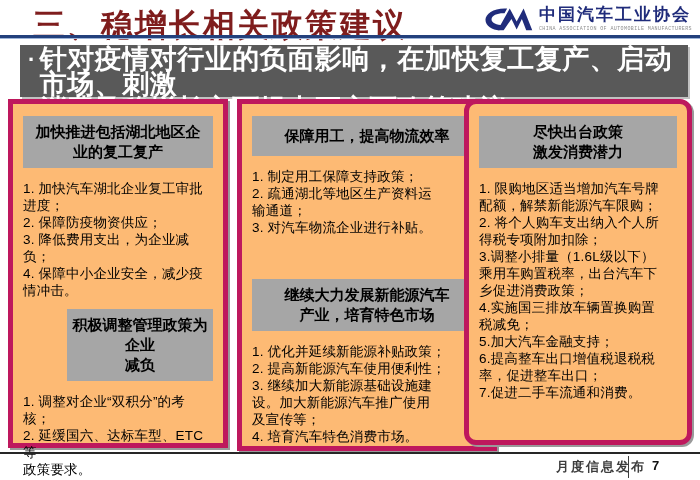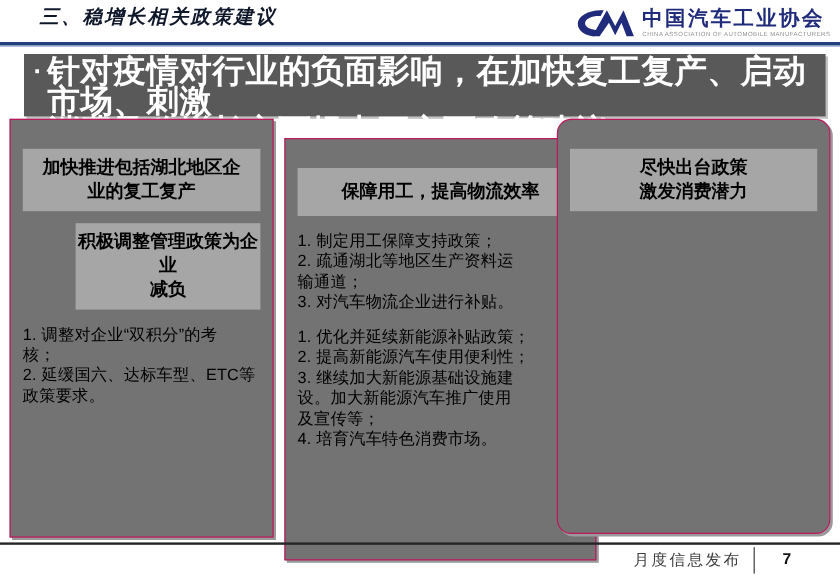--- a/index.html
+++ b/index.html
@@ -5,72 +5,72 @@
   html,body{margin:0;padding:0;}
   body{
     width:700px;height:480px;position:relative;overflow:hidden;
     background:#ffffff;
     font-family:"Liberation Sans","DejaVu Sans",sans-serif;
     color:#000;
   }
   
   .page-title{
     position:absolute;left:33px;top:4px;
-    font-size:16px;font-weight:bold;letter-spacing:2px;color:#0f172a;font-style:italic;
+    font-size:32px;font-weight:bold;letter-spacing:2px;color:#7f1d1d;
   }
   .title-rule{position:absolute;left:0;top:35px;width:700px;}
   .title-rule .dark{height:3px;background:#23407c;}
   .title-rule .light{height:1px;background:#9db4d8;}
   .logo{
     position:absolute;top:5px;right:8px;
     display:flex;align-items:center;gap:5px;
   }
   .logo-mark svg{width:52px;height:28px;display:block;}
-  .logo-texts{display:flex;flex-direction:column;}
+  .logo-texts{display:flex;flex-direction:column;font-family:Liberation Mono, monospace;}
   .logo-cn{font-size:17px;font-weight:bold;color:#202c7b;letter-spacing:2px;line-height:19px;}
   .logo-en{font-size:5px;color:#8f8f8f;letter-spacing:.4px;white-space:nowrap;margin-top:1px;}
   
   .banner{
     position:absolute;left:20px;top:45px;width:668px;height:52px;
     background:#595959;color:#ffffff;
     box-sizing:border-box;padding:2px 8px 0 8px;
     display:flex;align-items:flex-start;
     box-shadow:2px 2px 0 #c2c2c2;
   }
   .banner-bullet{width:14px;font-size:22px;font-weight:bold;line-height:25px;}
   .banner-text{
     font-size:27px;font-weight:bold;line-height:25px;
     white-space:pre-line;letter-spacing:.5px;
   }
   
   .column{
-    position:absolute;background:#737373;
-    border:1px solid #be185d;
+    position:absolute;background:#fdba74;
+    border:5px solid #be185d;
     box-shadow:2px 2px 0 #9a9a9a;
-    box-sizing:border-box;padding:24px 10px 2px 10px;
+    box-sizing:border-box;padding:12px 10px 2px 10px;
   }
   .col1{left:8px;top:99px;width:220px;height:349px;}
-  .col2{left:237px;top:115px;width:260px;height:352px;}
+  .col2{left:237px;top:99px;width:260px;height:352px;}
   .col3{left:464px;top:99px;width:228px;height:346px;border-radius:12px;}
   .sec-heading{
     background:#a6a6a6;color:#000;
     font-size:15px;font-weight:bold;line-height:20px;
     text-align:center;white-space:pre-line;
     min-height:40px;box-sizing:border-box;padding:6px 2px;
     display:flex;align-items:center;justify-content:center;
   }
   .sec-body{
     font-size:13.5px;line-height:17px;color:#000;
     margin-top:12px;white-space:pre-line;letter-spacing:.2px;
   }
   .col1 .sec2 .sec-heading{margin-top:10px;margin-left:44px;}
   .col2 .sec2 .sec-heading{margin-top:43px;}
   
   .footer-rule{position:absolute;left:0;top:452px;width:700px;height:2px;background:#262626;}
-  .footer-label{position:absolute;top:458px;left:528px;font-size:13px;font-weight:normal;color:#3d3d3d;letter-spacing:2px;}
+  .footer-label{position:absolute;top:458px;left:556px;font-size:13px;font-weight:bold;color:#3d3d3d;letter-spacing:2px;}
   .footer-sep{position:absolute;top:456px;left:628px;width:1px;height:22px;background:#3d3d3d;}
   .footer-page{position:absolute;top:458px;left:652px;font-size:13px;font-weight:bold;color:#111;}
 </style>
 </head>
 <body>
 
 <div class="page-title">三、稳增长相关政策建议</div>
 <div class="title-rule">
   <div class="dark"></div>
   <div class="light"></div>
@@ -92,52 +92,73 @@
 <div class="banner">
   <span class="banner-bullet">·</span>
   <span class="banner-text">针对疫情对行业的负面影响，在加快复工复产、启动市场、刺激
 消费及稳增长方面提出五方面政策建议：</span>
 </div>
 
 <div class="column col1">
   <div class="sec sec1">
     <div class="sec-heading">加快推进包括湖北地区企
 业的复工复产</div>
+    <div class="sec-body">1. 加快汽车湖北企业复工审批
+进度；
+2. 保障防疫物资供应；
+3. 降低费用支出，为企业减负；
+4. 保障中小企业安全，减少疫
+情冲击。</div>
   </div>
   <div class="sec sec2">
     <div class="sec-heading">积极调整管理政策为企业
 减负</div>
     <div class="sec-body">1. 调整对企业“双积分”的考
 核；
 2. 延缓国六、达标车型、ETC等
 政策要求。</div>
   </div>
 </div>
 
 <div class="column col2">
   <div class="sec sec1">
     <div class="sec-heading">保障用工，提高物流效率</div>
     <div class="sec-body">1. 制定用工保障支持政策；
 2. 疏通湖北等地区生产资料运
 输通道；
 3. 对汽车物流企业进行补贴。</div>
   </div>
   <div class="sec sec2">
+    <div class="sec-heading">继续大力发展新能源汽车
+产业，培育特色市场</div>
     <div class="sec-body">1. 优化并延续新能源补贴政策；
 2. 提高新能源汽车使用便利性；
 3. 继续加大新能源基础设施建
 设。加大新能源汽车推广使用
 及宣传等；
 4. 培育汽车特色消费市场。</div>
   </div>
 </div>
 
 <div class="column col3">
   <div class="sec sec1">
     <div class="sec-heading">尽快出台政策
 激发消费潜力</div>
+    <div class="sec-body">1. 限购地区适当增加汽车号牌
+配额，解禁新能源汽车限购；
+2. 将个人购车支出纳入个人所
+得税专项附加扣除；
+3.调整小排量（1.6L级以下）
+乘用车购置税率，出台汽车下
+乡促进消费政策；
+4.实施国三排放车辆置换购置
+税减免；
+5.加大汽车金融支持；
+6.提高整车出口增值税退税税
+率，促进整车出口；
+7.促进二手车流通和消费。</div>
   </div>
 </div>
 
 <div class="footer-rule"></div>
 <div class="footer-label">月度信息发布</div>
 <div class="footer-sep"></div>
 <div class="footer-page">7</div>
 
 </body></html>

